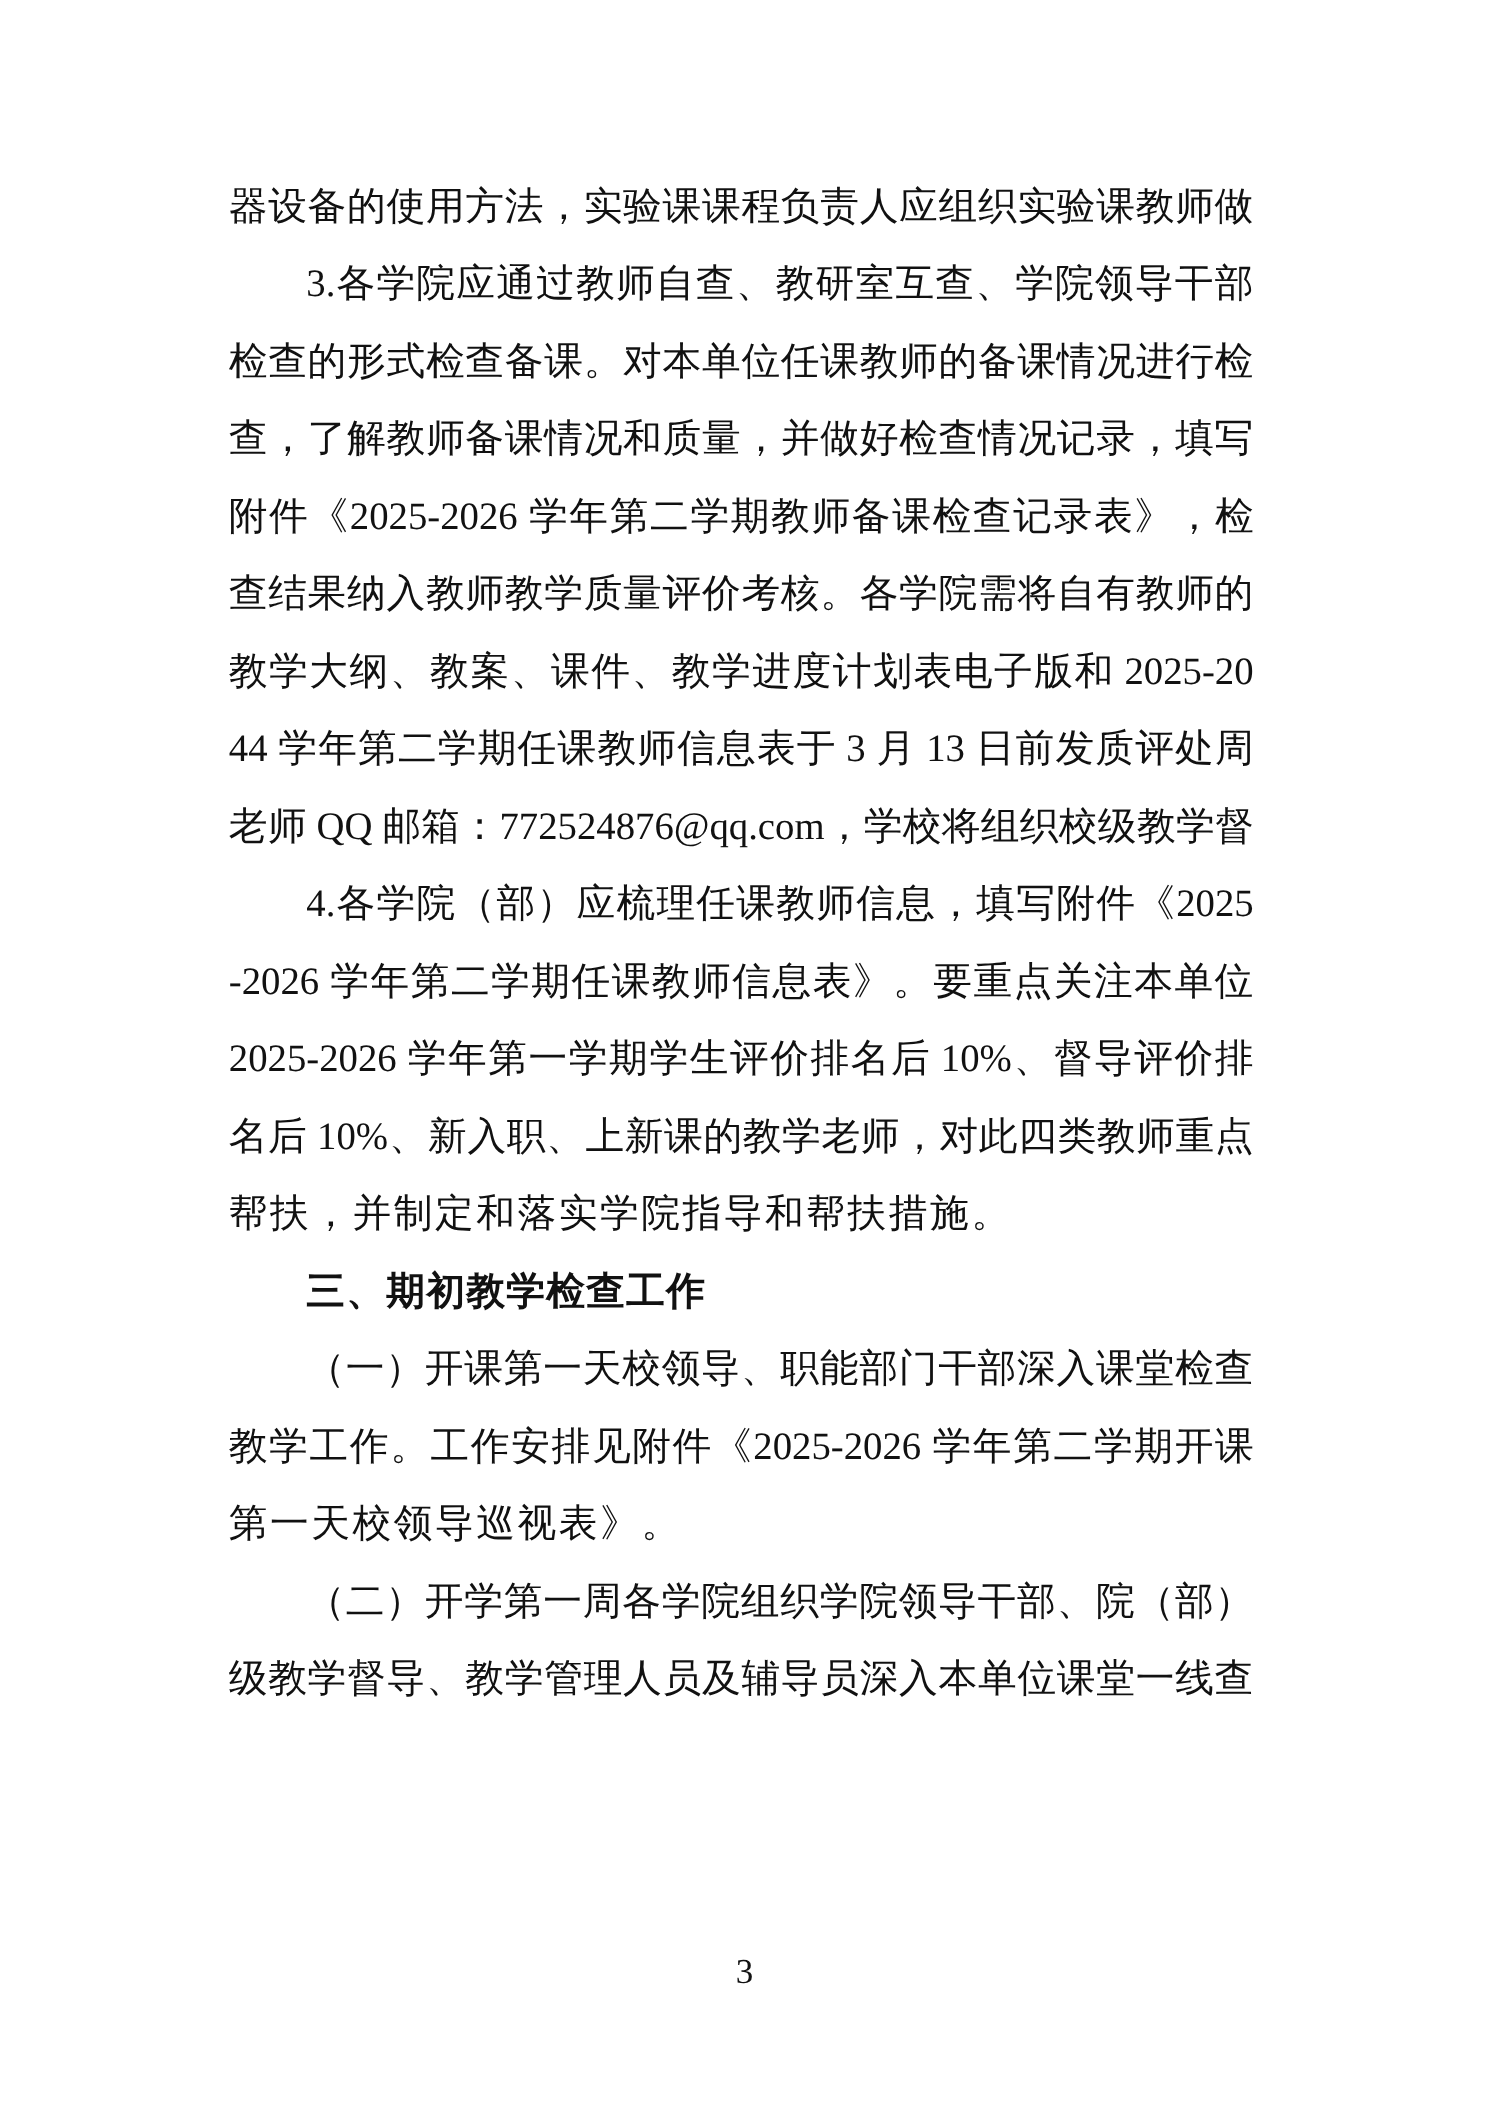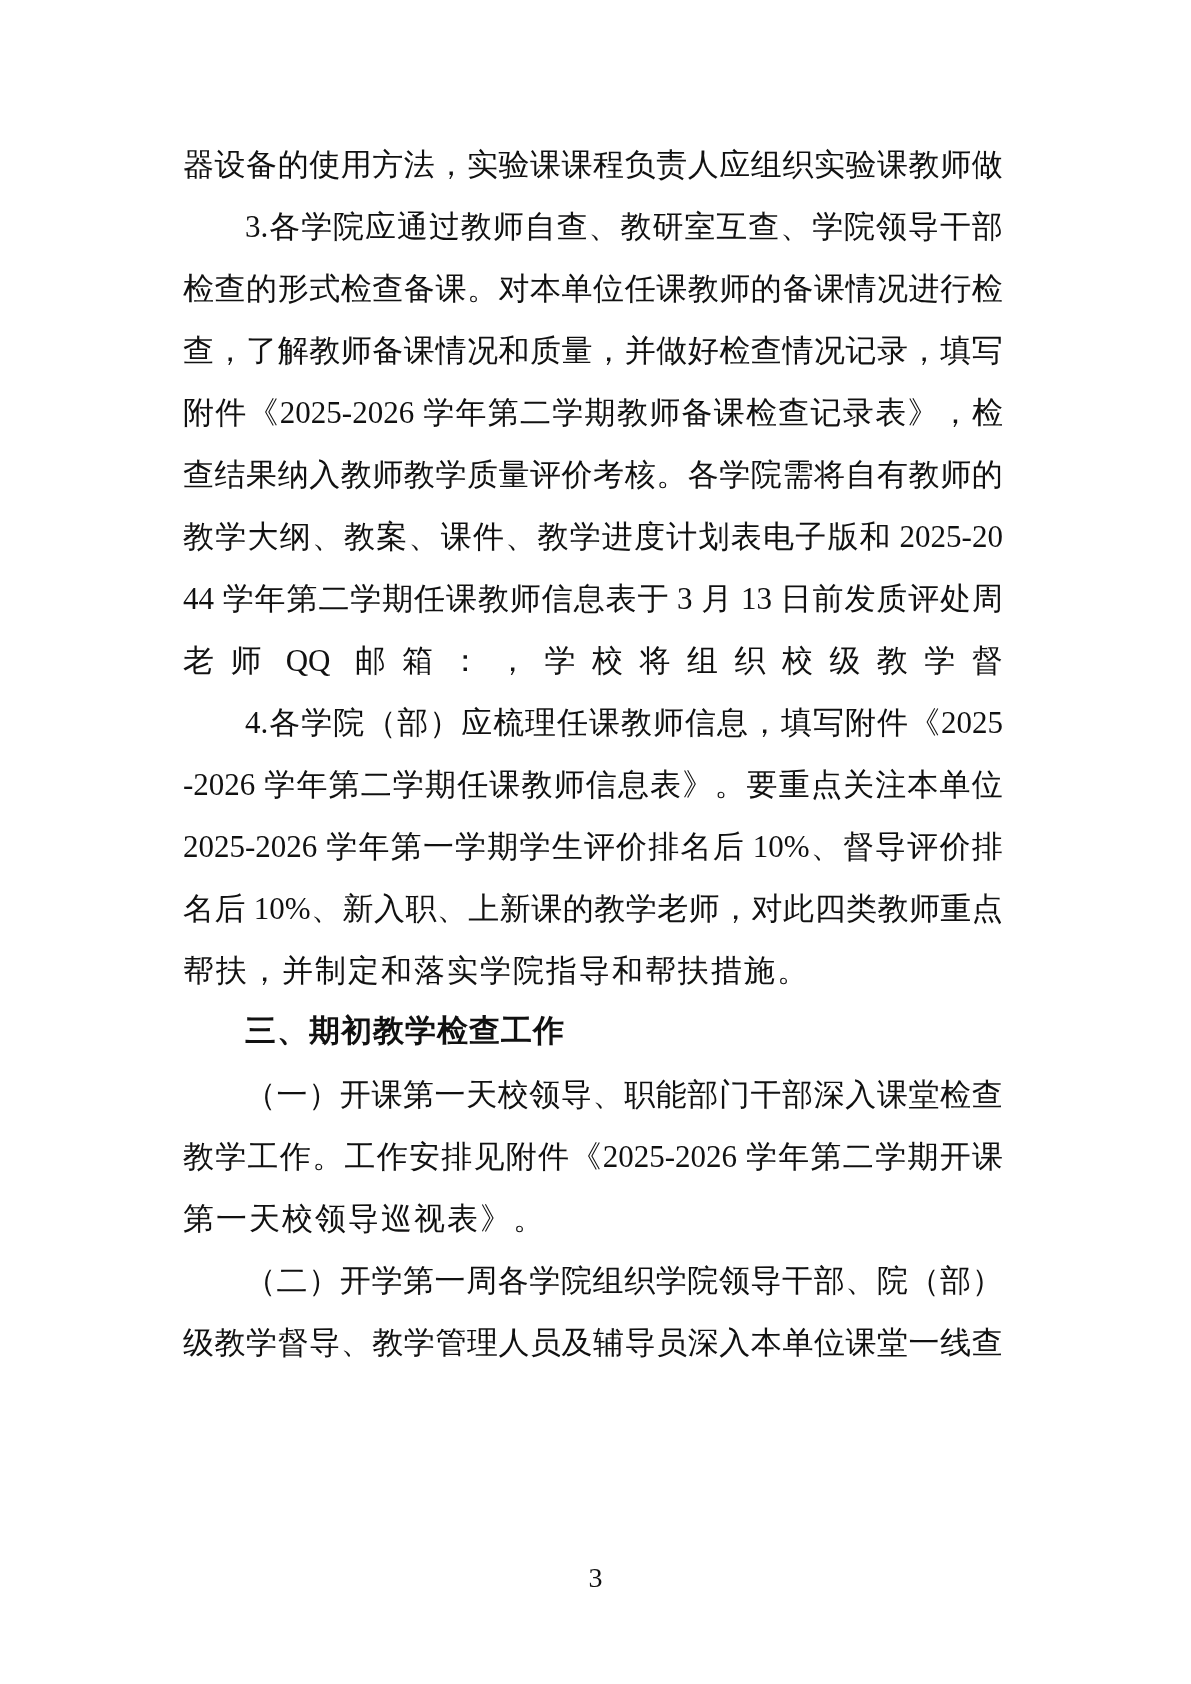--- a/index.html
+++ b/index.html
@@ -38,21 +38,21 @@
     white-space: pre;
   }
   
   .end {
     letter-spacing: 2px;
   }
   .indent {
     padding-left: 62px;
   }
   .heading {
-    font-family: Liberation Mono, monospace;
+    font-family: Liberation Sans, sans-serif;
     font-weight: bold;
     letter-spacing: 1px;
   }
   .page-number {
     position: absolute;
     top: 1558px;
     left: 0;
     width: 100%;
     text-align: center;
     font-size: 28px;
@@ -279,20 +279,21 @@
         <span>处</span>
         <span>周</span>
       </div>
     <div class="line fill">
         <span>老</span>
         <span>师</span>
         <span> QQ </span>
         <span>邮</span>
         <span>箱</span>
         <span>：</span>
+        <span>772524876@qq.com</span>
         <span>，</span>
         <span>学</span>
         <span>校</span>
         <span>将</span>
         <span>组</span>
         <span>织</span>
         <span>校</span>
         <span>级</span>
         <span>教</span>
         <span>学</span>

